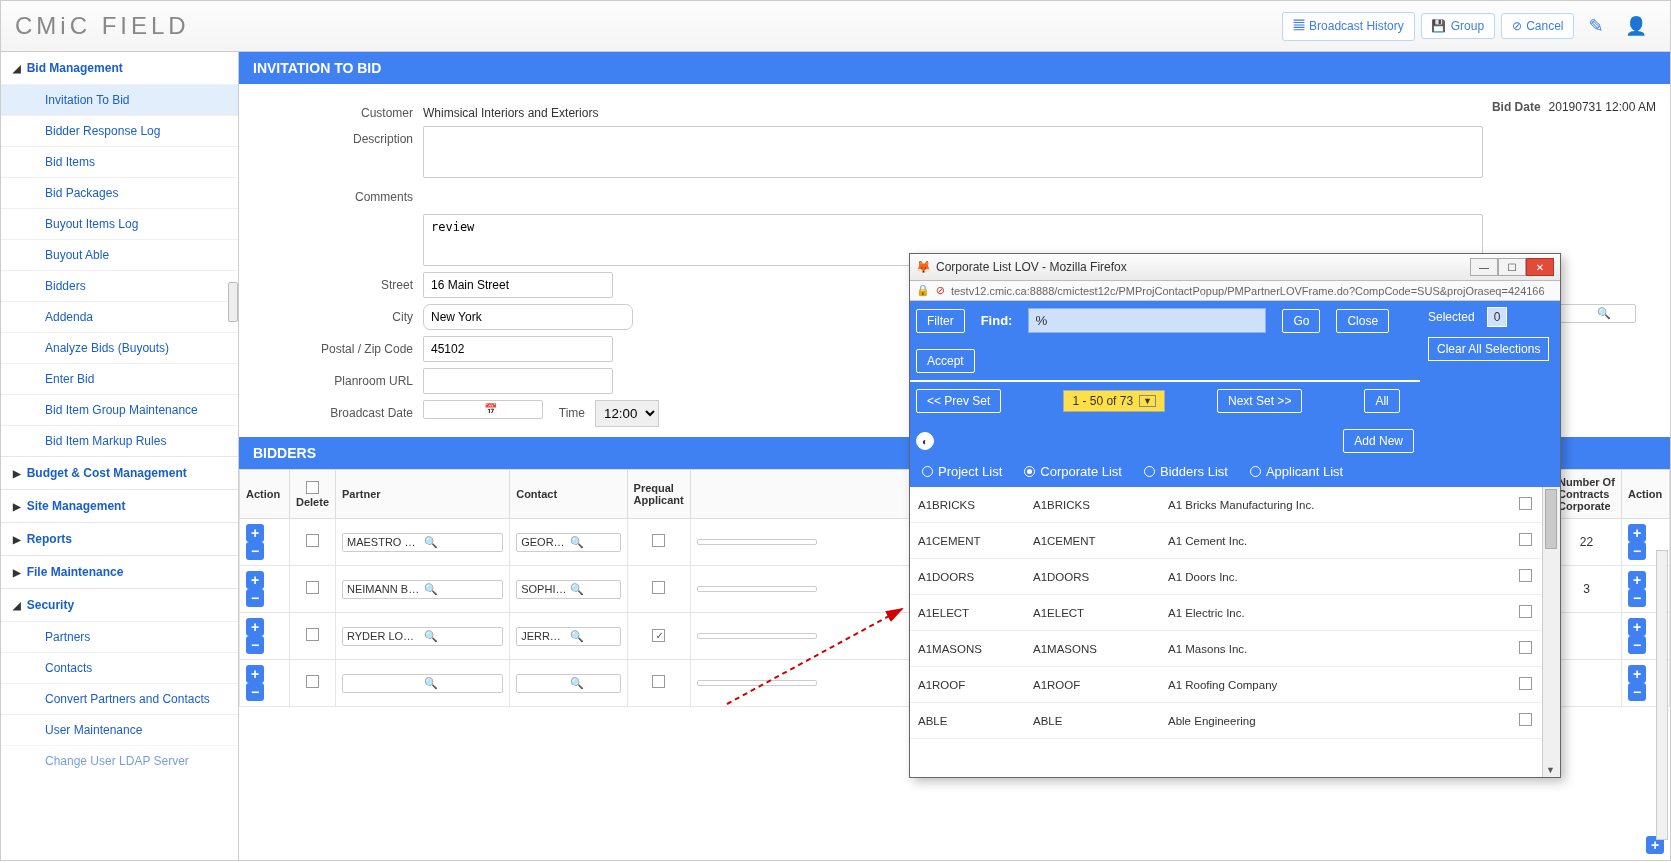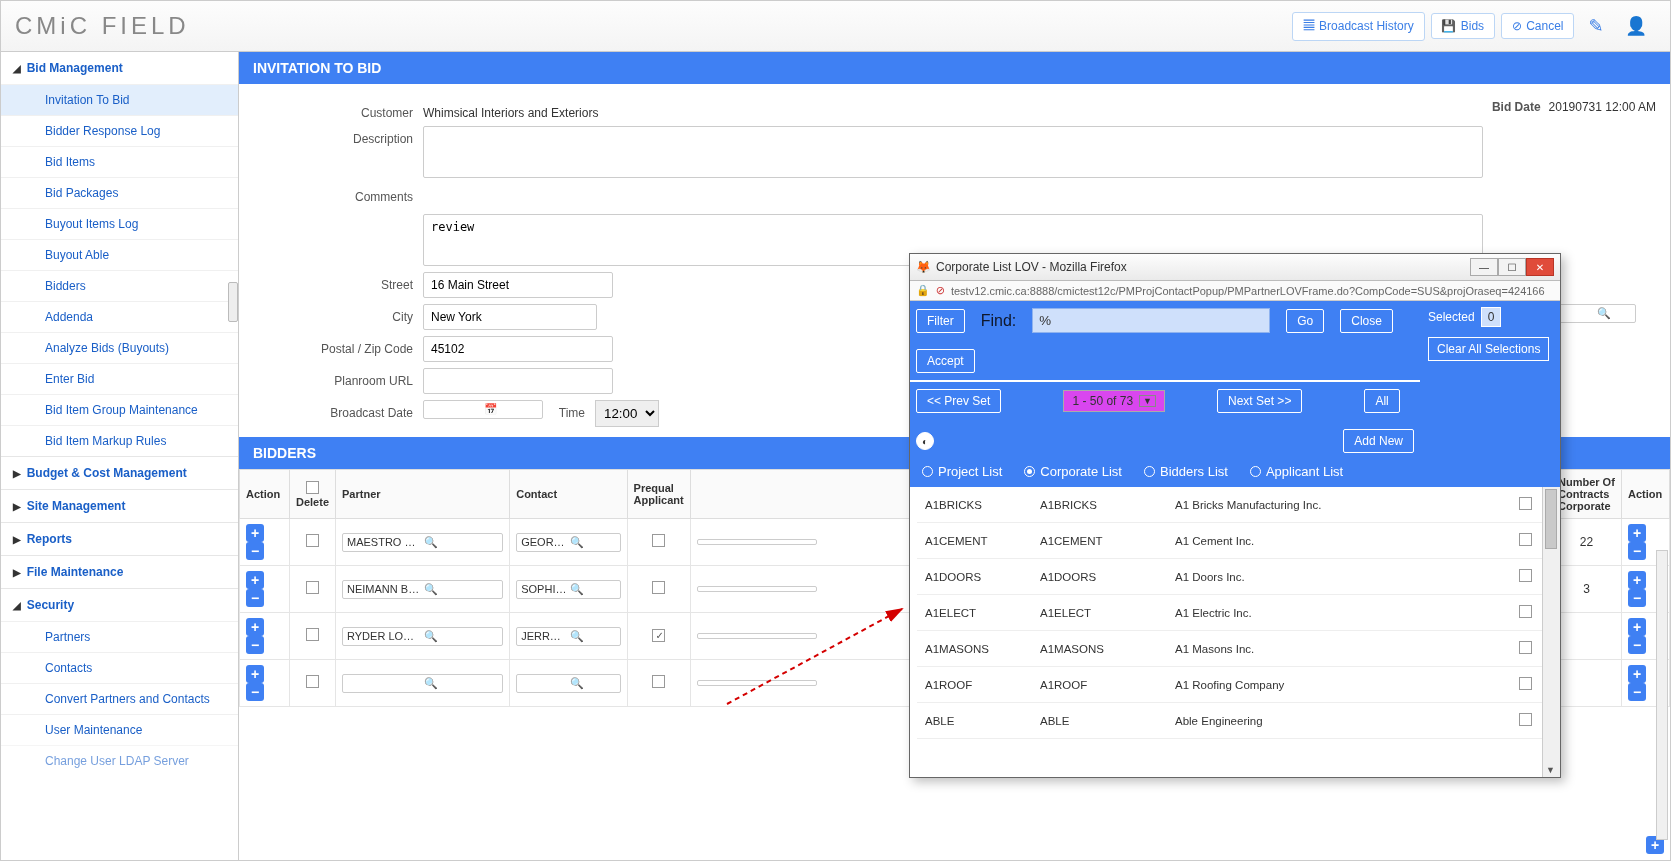--- a/index.html
+++ b/index.html
@@ -56,40 +56,40 @@
 .popup-title { flex:1; font-size:12px; color:#333; }
 .winbtns { display:flex; gap:0; }
 .winbtn { width:28px; height:18px; border:1px solid #aaa; background:#f3f3f3; display:inline-flex; align-items:center; justify-content:center; font-size:10px; }
 .winbtn.close { background:#e04b3a; color:#fff; border-color:#b83526; }
 .popup-url { padding:3px 6px; border-bottom:1px solid #ccc; font-size:11px; display:flex; align-items:center; gap:6px; color:#666; background:#fafafa; }
 .popup-url .urltext { flex:1; overflow:hidden; white-space:nowrap; text-overflow:ellipsis; }
 
 .popup-toolbar { background:#3f80f3; padding:7px 6px; display:flex; align-items:center; gap:16px; flex-wrap:wrap; }
 .pt-row2 { margin-top:2px; }
 .pbtn { background:#3f80f3; border:1px solid #fff; color:#fff; padding:4px 10px; border-radius:2px; font-size:12px; cursor:pointer; }
-.pfield-label { color:#0f172a; font-size:16px; }
+.pfield-label { color:#ffffff; font-size:13px;font-weight:bold; }
 .pfield-input { background:#cfe0fb; border:1px solid #8fb3ef; padding:4px 6px; width:238px; color:#333; }
-.ppage { background:#d946ef; border:1px solid #aaa; padding:3px 8px; display:inline-flex; align-items:center; gap:6px; }
+.ppage { background:#fde047; border:1px solid #aaa; padding:3px 8px; display:inline-flex; align-items:center; gap:6px; }
 .ppage .dd { border:1px solid #888; padding:0 3px; font-size:9px; }
 .pcircle { width:18px; height:18px; border:1px solid #fff; border-radius:50%; display:inline-flex; align-items:center; justify-content:center; color:#333; background:#fff; font-size:10px; }
 .sel-panel { background:#3f80f3; color:#fff; padding:6px 8px; width:140px; display:flex; flex-direction:column; gap:10px; align-items:flex-start; }
-.sel-row { display:flex; align-items:center; gap:6px;justify-content:center; }
+.sel-row { display:flex; align-items:center; gap:12px;justify-content:center; }
 .sel-count { background:#cfe0fb; border:1px solid #fff; padding:2px 6px; color:#333; min-width:20px; text-align:right; }
 .clear-btn { border:1px solid #fff; padding:4px 8px; color:#fff; background:#3f80f3; font-size:12px; }
 
 .popup-top-flex { display:flex; }
 .popup-left { flex:1; }
 
 .radio-row { background:#3f80f3; padding:4px 12px 8px; display:flex; gap:22px; }
 .radio-item { color:#fff; font-size:13px; display:flex; align-items:center; gap:5px; }
 .radio-dot { width:11px; height:11px; border-radius:50%; border:1px solid #fff; display:inline-block; background:#3f80f3; position:relative; }
 .radio-dot.on::after { content:""; position:absolute; left:2px; top:2px; width:5px; height:5px; border-radius:50%; background:#fff; }
 
 .lov-body { display:flex; height:290px; }
-.lov-table { flex:1; overflow-y:auto;margin-left:7px; }
+.lov-table { flex:1; overflow-y:auto; }
 .lov-table table { width:100%; border-collapse:collapse; }
 .lov-table td { padding:10px 8px; border-bottom:1px solid #eee; font-size:11.5px; color:#333; }
 .lov-scroll { width:18px; background:#f0f0f0; border-left:1px solid #ccc; position:relative; }
 .lov-scroll .thumb { position:absolute; left:2px; top:2px; width:12px; height:60px; background:#c9c9c9; border:1px solid #aaa; }
 .lov-scroll .arrow-bot { position:absolute; bottom:2px; left:3px; font-size:9px; color:#555; }
 
 
 .arrow-svg { position:absolute; left:483px; top:547px; pointer-events:none; }
 
 
@@ -103,21 +103,21 @@
 <div class="topbar">
   <div class="logo">CMiC FIELD</div>
   <div class="topbar-spacer"></div>
   <div class="top-btn-group">
     <button class="top-btn">
         <span>𝍤</span>
         <span>Broadcast History</span>
       </button>
     <button class="top-btn">
         <span>💾</span>
-        <span>Bids</span>
+        <span>Group</span>
       </button>
     <button class="top-btn">
         <span>⊘</span>
         <span>Cancel</span>
       </button>
     <span class="icon-btn-top">✎</span>
     <span class="icon-btn-top">👤</span>
   </div>
 </div>
 
@@ -191,21 +191,21 @@
       <div class="form-row">
         <div class="form-label">Comments</div>
         <textarea style="width: 1060px; height: 52px; margin-top: 30px;">review</textarea>
       </div>
       <div class="form-row">
         <div class="form-label">Street</div>
         <input type="text" style="width: 190px;" value="16 Main Street">
       </div>
       <div class="form-row">
         <div class="form-label">City</div>
-        <input type="text" style="width: 174px;" value="New York">
+        <input type="text" style="width: 210px; border-radius: 7px;" value="New York">
         <div class="right-col" style="margin-right:20px;">
           <span>rk</span>
           <div class="lookup-input" style="width:80px">
               <span></span>
               <span class="mag">🔍</span>
             </div>
         </div>
       </div>
       <div class="form-row">
         <div class="form-label">Postal / Zip Code</div>

